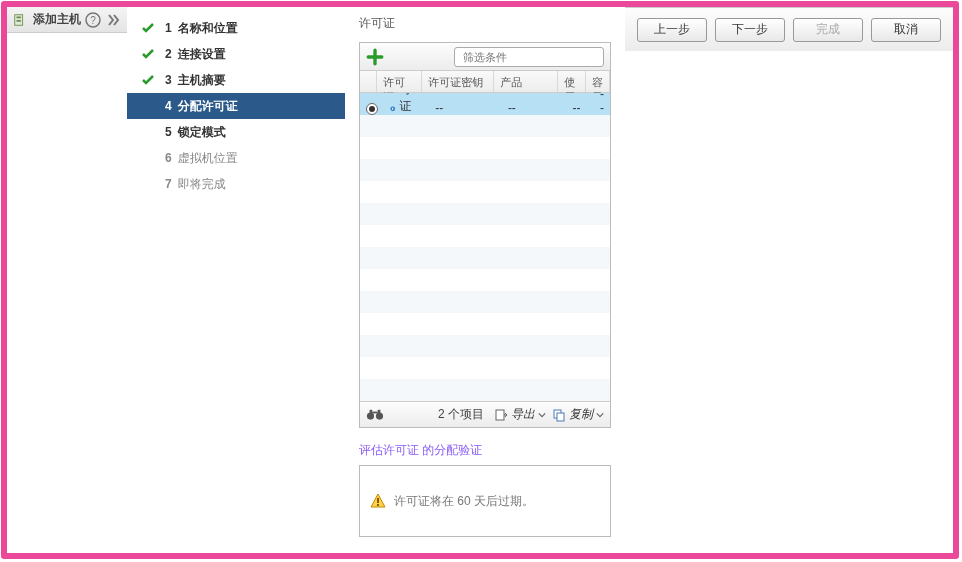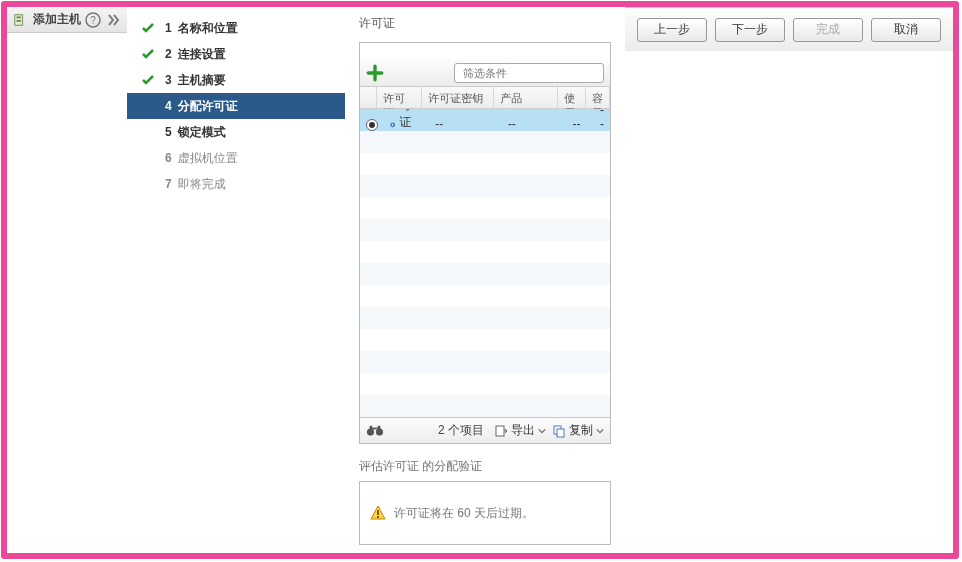--- a/index.html
+++ b/index.html
@@ -91,21 +91,20 @@
   flex: 0 0 350px;
   background: #fff;
 }
 .lp-toolbar {
   height: 28px;
   background: linear-gradient(#fdfdfd,#ececec);
   border-bottom: 1px solid #ccc;
   display: flex;
   align-items: center;
   padding: 0 6px;
-  margin-top: 16px;
 }
 .lp-toolbar .plus {
   width: 18px; height: 18px;
   cursor: pointer;
 }
 .lp-toolbar .spacer { flex:1; }
 .filter-box {
   display: flex;
   align-items: center;
   border: 1px solid #aaa;
@@ -167,24 +166,24 @@
   border-top:1px solid #ccc;
   display:flex;
   align-items:center;
   padding:0 6px;
   gap:6px;
 }
 .lp-footer .binoc{width:18px;height:14px;}
 .lp-footer .spacer{flex:1;}
 .lp-footer .items-count{color:#444;margin-right:4px;}
 .lp-footer .export-btn, .lp-footer .copy-btn{
-  display:flex;align-items:center;gap:3px;cursor:pointer;color:#333;
+  display:flex;align-items:center;gap:3px;cursor:pointer;color:#333;font-style:italic;
 }
 .lp-footer .ico{width:14px;height:14px;}
-.validation-label{ color:#737373; margin:14px 0 6px 0;}
+.validation-label{ color:#8b5cf6; margin:14px 0 6px 0;}
 .validation-box{
   border:1px solid #bbb;
   height:72px;
   padding:10px;
   display:flex;
   align-items:center;
   gap:8px;
 }
 .warning-icon{width:16px;height:16px;flex-shrink:0;}
 .buttonbar{

